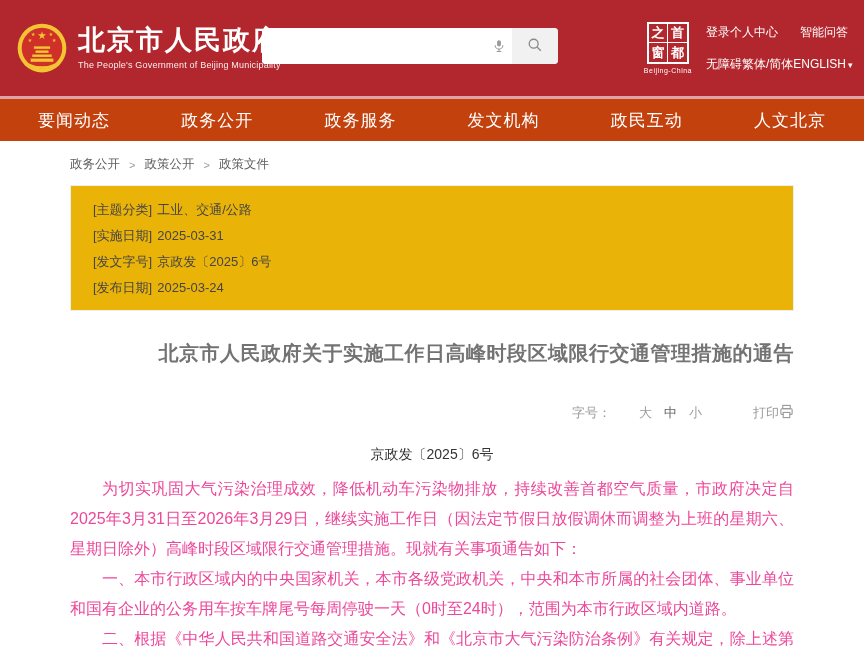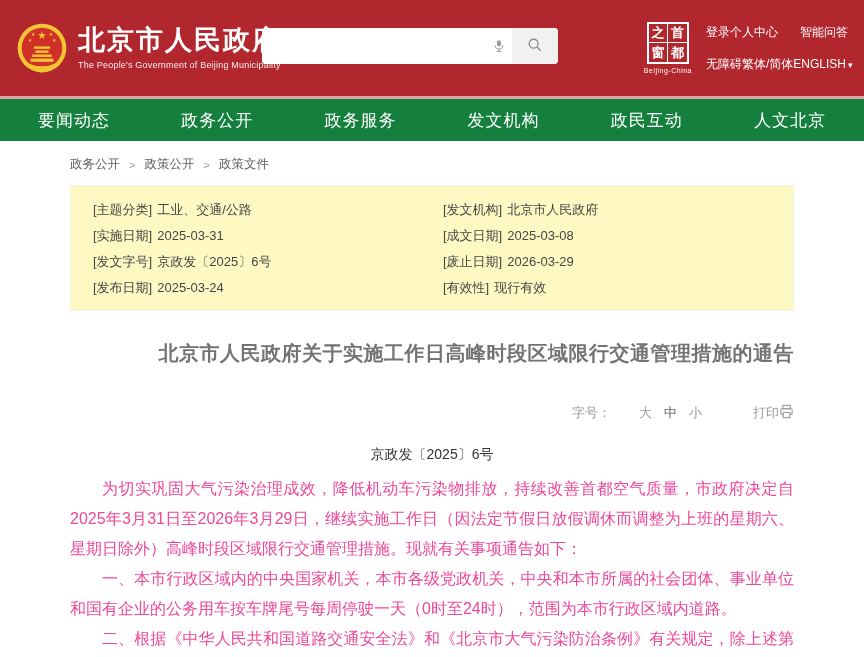--- a/index.html
+++ b/index.html
@@ -34,32 +34,32 @@
   .seal span:nth-child(2){ border-bottom:1.5px solid #fff; }
   .seal span:nth-child(3){ border-right:1.5px solid #fff; }
   .seal-caption { color: #fff; font-size: 7px; margin-top: 3px; letter-spacing: .5px; }
 
   .links-col { display: flex; flex-direction: column; gap: 15px; width: 142px; }
   .links-row { display: flex; justify-content: space-between; align-items: center; }
   .hlink { color: #fff; font-size: 12px; text-decoration: none; cursor: pointer; white-space: nowrap; }
   .caret { font-size: 9px; margin-left: 2px; }
 
   
-  .main-nav { height: 45px; background: #15803d; border-top: 3px solid #dfa3a7;
+  .main-nav { height: 45px; background: #c2410c; border-top: 3px solid #dfa3a7;
     display: flex; align-items: center; justify-content: space-between; padding: 0 38px; gap: 6px; }
   .nav-item { color: #fff; font-size: 17px; cursor: pointer; letter-spacing: 1px; }
 
   
   .content { padding: 0 70px; }
   .breadcrumb { margin: 15px 0 12px; display: flex; align-items: center; gap: 9px;
     font-size: 12.5px; color: #5f5f5f; }
   .crumb { cursor: pointer; }
   .crumb-sep { color: #9a9a9a; font-size: 11px; }
 
-  .meta-box { border: 1px solid #efefef; background: #fef9c3;
+  .meta-box { border: 1px solid #efefef; background: #eab308;
     display: grid; grid-template-columns: 1fr 1fr; padding: 11px 0 9px 22px; }
   .meta-row { line-height: 26px; font-size: 13px; color: #454545; white-space: nowrap; }
   .meta-label { margin-right: 5px; }
 
   .article-title { margin-top: 29px; text-align: right; font-size: 20px;
     font-weight: bold; color: #737373; letter-spacing: .5px; }
 
   .tools-row { margin-top: 37px; display: flex; justify-content: flex-end;
     align-items: center; font-size: 13px; color: #9b9b9b; }
   .fs-label { margin-right: 22px; }
@@ -171,34 +171,20 @@
       <div class="meta-row">
         <span class="meta-label">[实施日期]</span><span>2025-03-31</span>
       </div>
       <div class="meta-row">
         <span class="meta-label">[发文字号]</span><span>京政发〔2025〕6号</span>
       </div>
       <div class="meta-row">
         <span class="meta-label">[发布日期]</span><span>2025-03-24</span>
       </div>
     </div>
-    <div class="meta-col">
-      <div class="meta-row">
-        <span class="meta-label">[发文机构]</span><span>北京市人民政府</span>
-      </div>
-      <div class="meta-row">
-        <span class="meta-label">[成文日期]</span><span>2025-03-08</span>
-      </div>
-      <div class="meta-row">
-        <span class="meta-label">[废止日期]</span><span>2026-03-29</span>
-      </div>
-      <div class="meta-row">
-        <span class="meta-label">[有效性]</span><span>现行有效</span>
-      </div>
-    </div>
   </div>
 
   <h1 class="article-title">北京市人民政府关于实施工作日高峰时段区域限行交通管理措施的通告</h1>
 
   <div class="tools-row">
     <span class="fs-label">字号：</span>
     <span class="fs-opt">大</span>
     <span class="fs-opt mid">中</span>
     <span class="fs-opt">小</span>
     <span class="print-btn">

